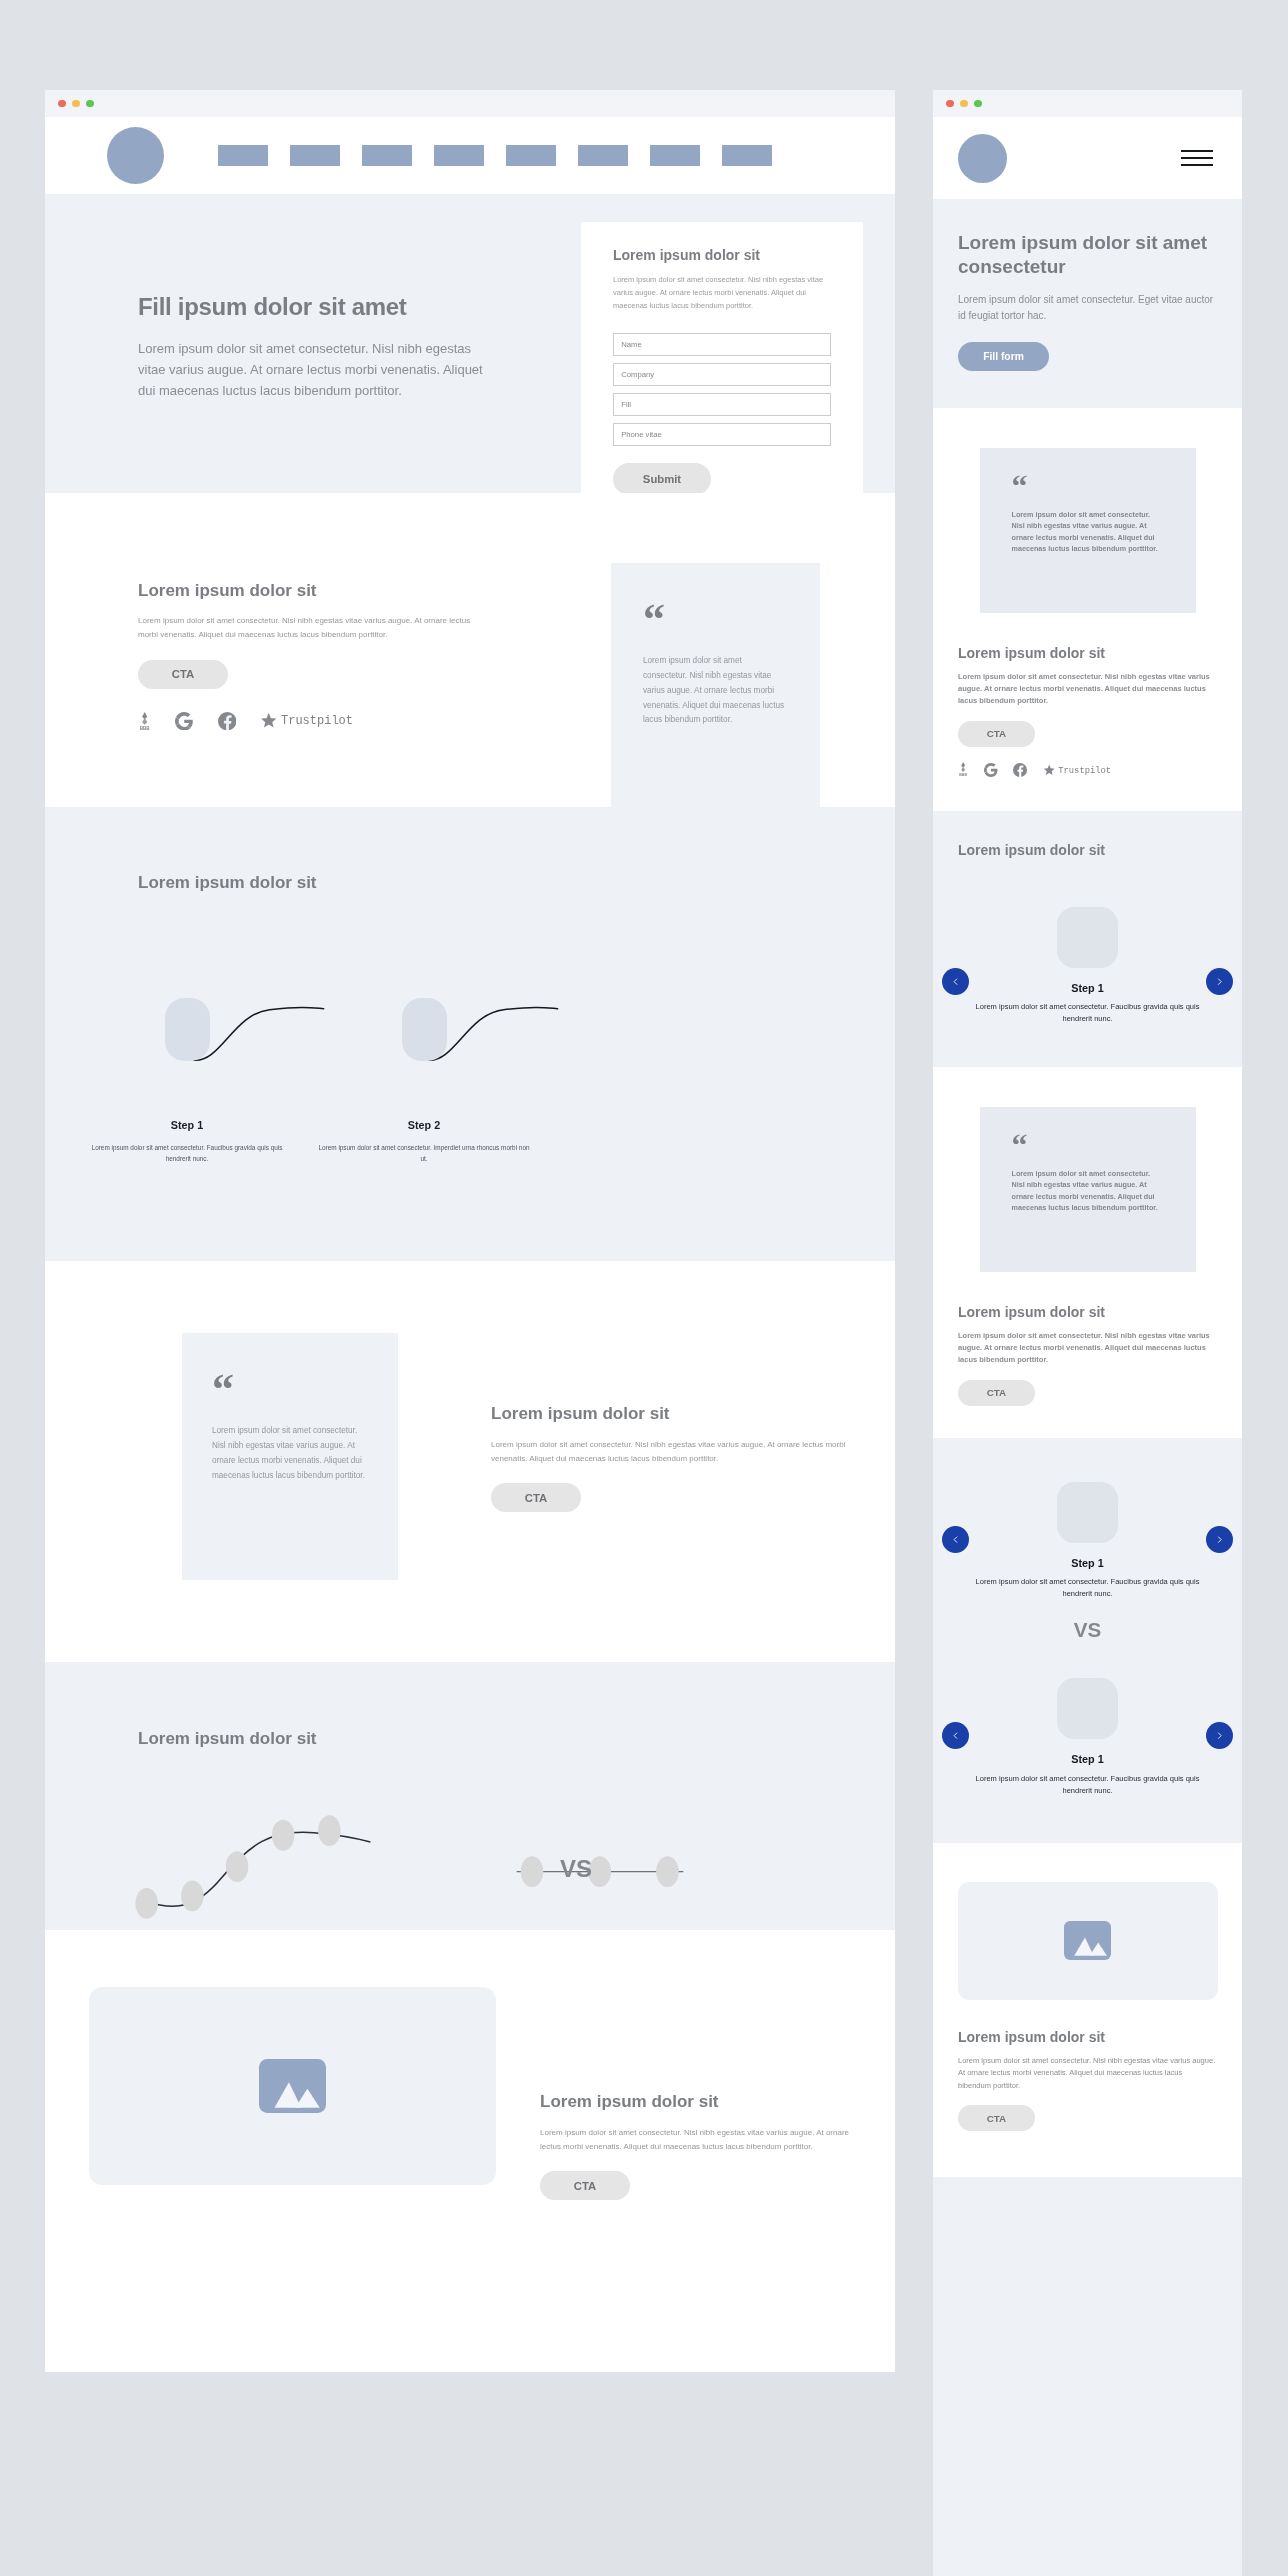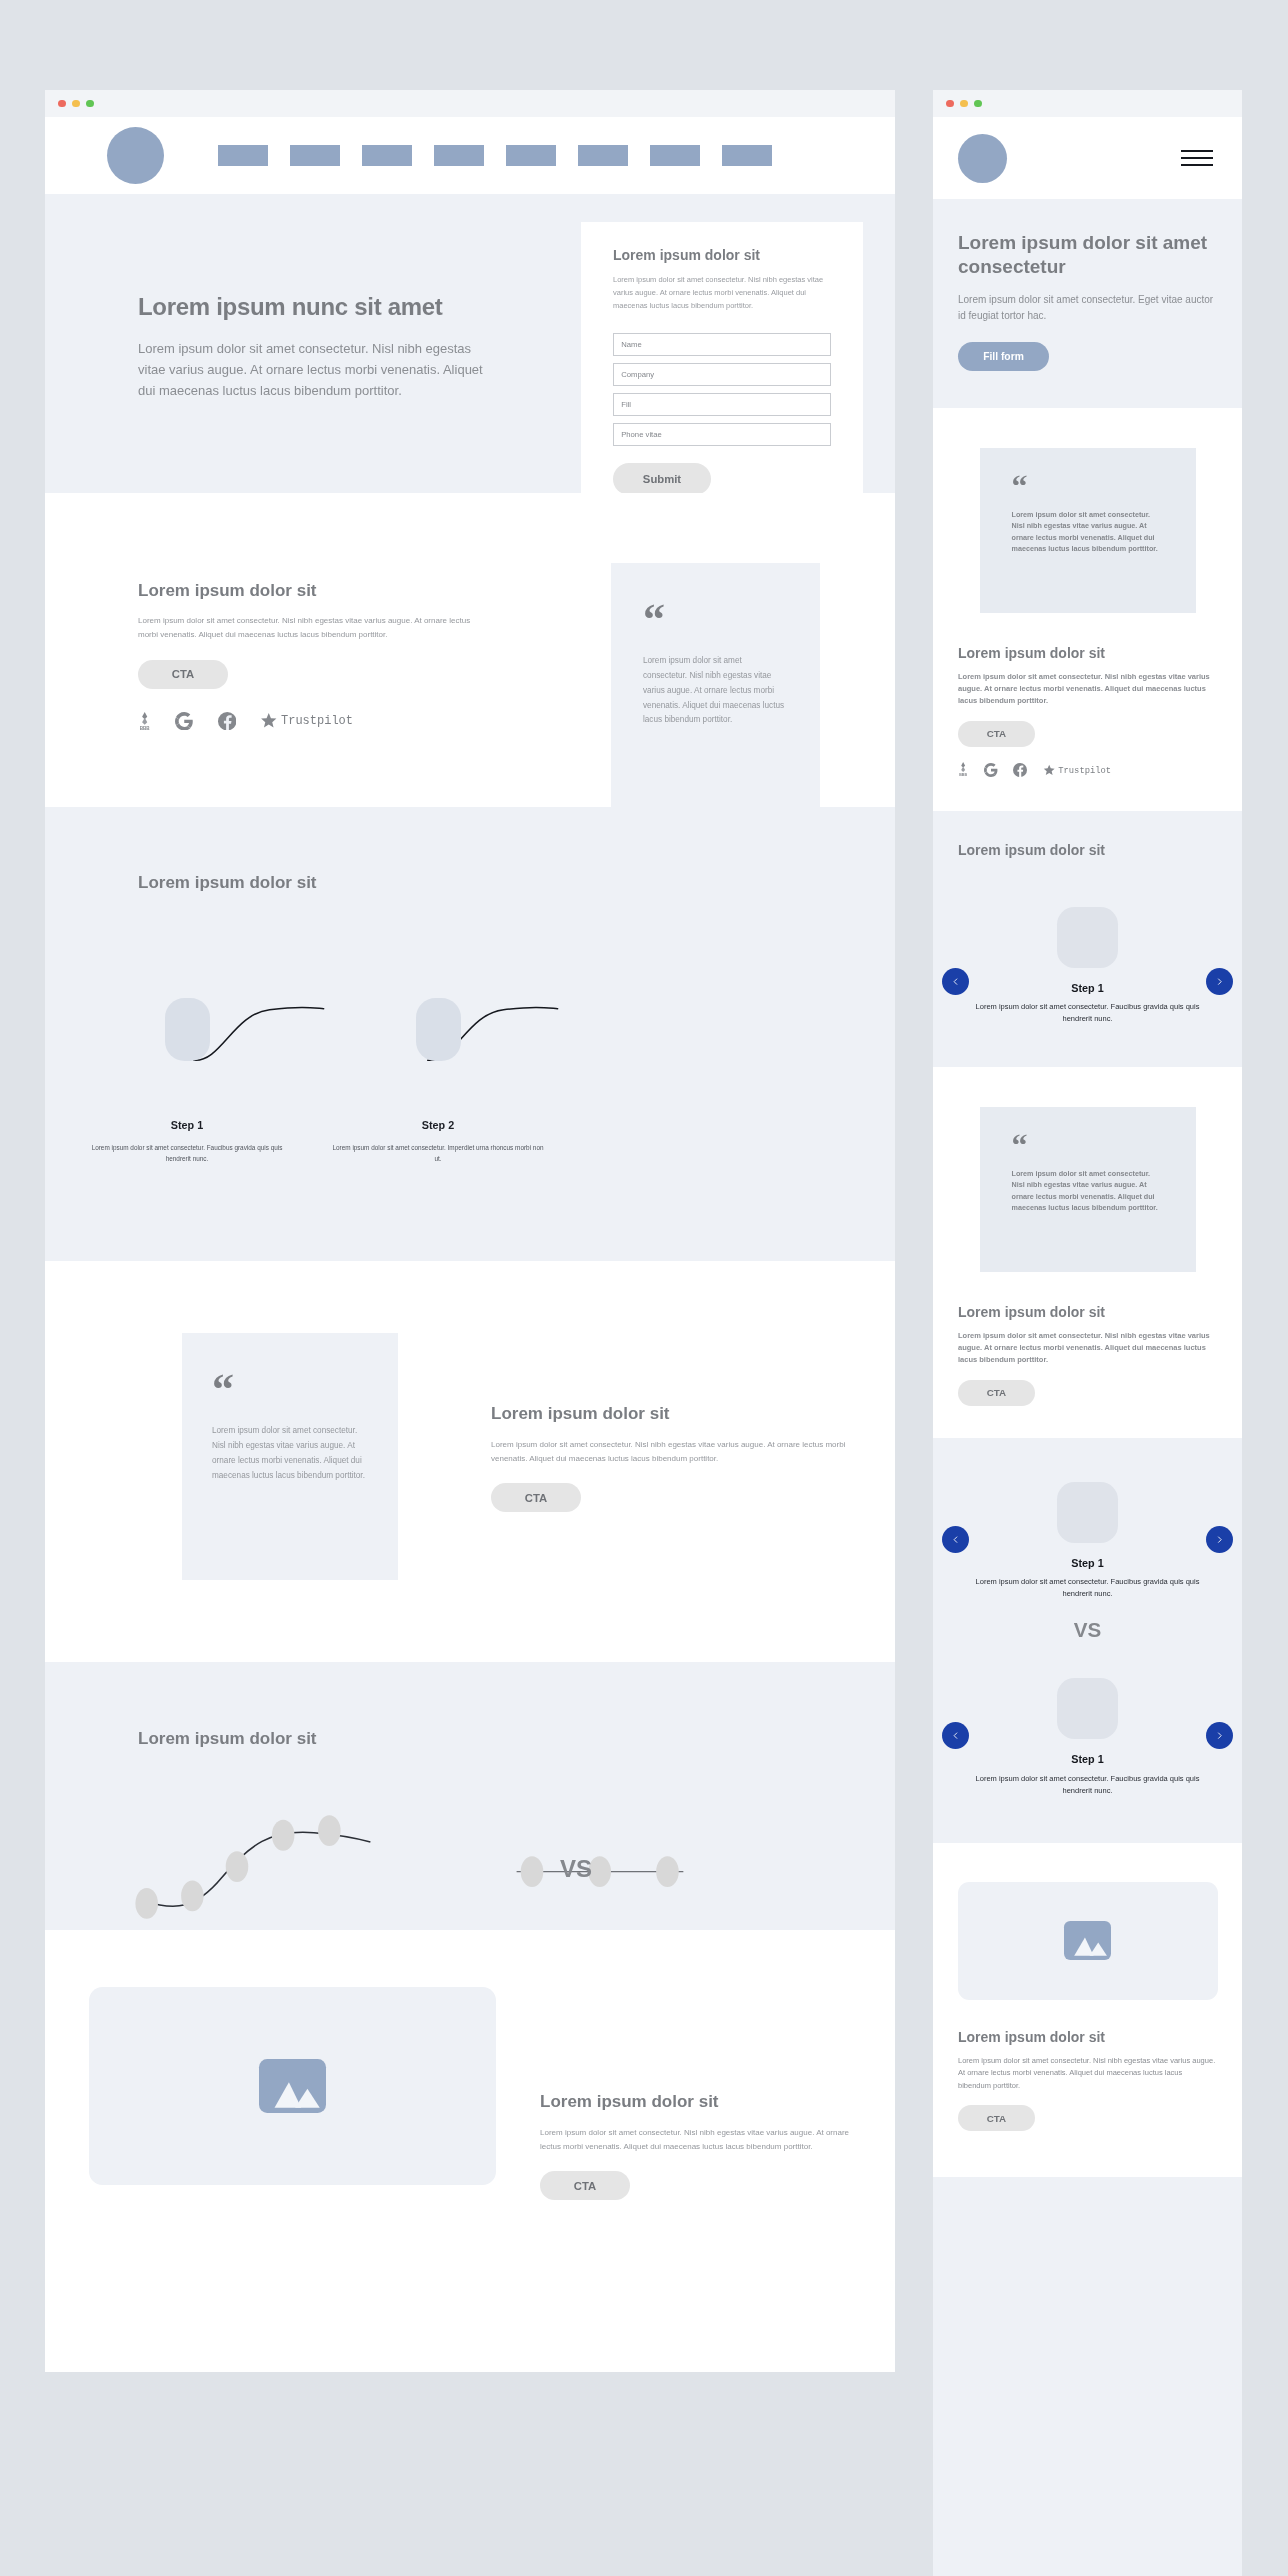--- a/index.html
+++ b/index.html
@@ -174,21 +174,21 @@
         <span class="nav-pill"></span>
         <span class="nav-pill"></span>
         <span class="nav-pill"></span>
         <span class="nav-pill"></span>
         <span class="nav-pill"></span>
       </div>
     </div>
 
     <div class="section bg-light d-hero">
       <div class="d-hero-left">
-        <div class="h1-lg">Lorem ipsum nunc sit amet</div>
+        <div class="h1-lg">Fill ipsum dolor sit amet</div>
         <div class="body-lg">Lorem ipsum dolor sit amet consectetur. Nisl nibh egestas vitae varius augue. At ornare lectus morbi venenatis. Aliquet dui maecenas luctus lacus bibendum porttitor.</div>
       </div>
       <div class="form-card">
         <div class="form-title">Lorem ipsum dolor sit</div>
         <div class="form-sub">Lorem ipsum dolor sit amet consectetur. Nisl nibh egestas vitae varius augue. At ornare lectus morbi venenatis. Aliquet dui maecenas luctus lacus bibendum porttitor.</div>
         <div class="field first">Name</div>
         <div class="field">Company</div>
         <div class="field">Fill</div>
         <div class="field">Phone vitae</div>
         <div class="btn btn-submit">Submit</div>
@@ -241,21 +241,21 @@
       <div class="steps-wrap">
         <svg class="steps-svg" viewBox="0 0 1350 260">
           <path d="M108 210 C 160 215, 185 120, 255 112 C 320 105, 335 108, 360 110" fill="none" stroke="#15181e" stroke-width="3" stroke-linecap="round"></path>
           <path d="M562 210 C 614 215, 639 120, 709 112 C 774 105, 789 108, 814 110" fill="none" stroke="#15181e" stroke-width="3" stroke-linecap="round"></path>
         </svg>
         <div class="step-col" style="left:-59px; top:46px;">
           <div class="step-icon"></div>
           <div class="step-title">Step 1</div>
           <div class="step-desc">Lorem ipsum dolor sit amet consectetur. Faucibus gravida quis quis hendrerit nunc.</div>
         </div>
-        <div class="step-col" style="left:192px; top:46px;">
+        <div class="step-col" style="left:178px; top:46px;">
           <div class="step-icon"></div>
           <div class="step-title">Step 2</div>
           <div class="step-desc">Lorem ipsum dolor sit amet consectetur. Imperdiet urna rhoncus morbi non ut.</div>
         </div>
       </div>
     </div>
 
     <div class="section bg-white d-sec4">
       <div class="quote-card2">
         <div class="quote-mark">“</div>

